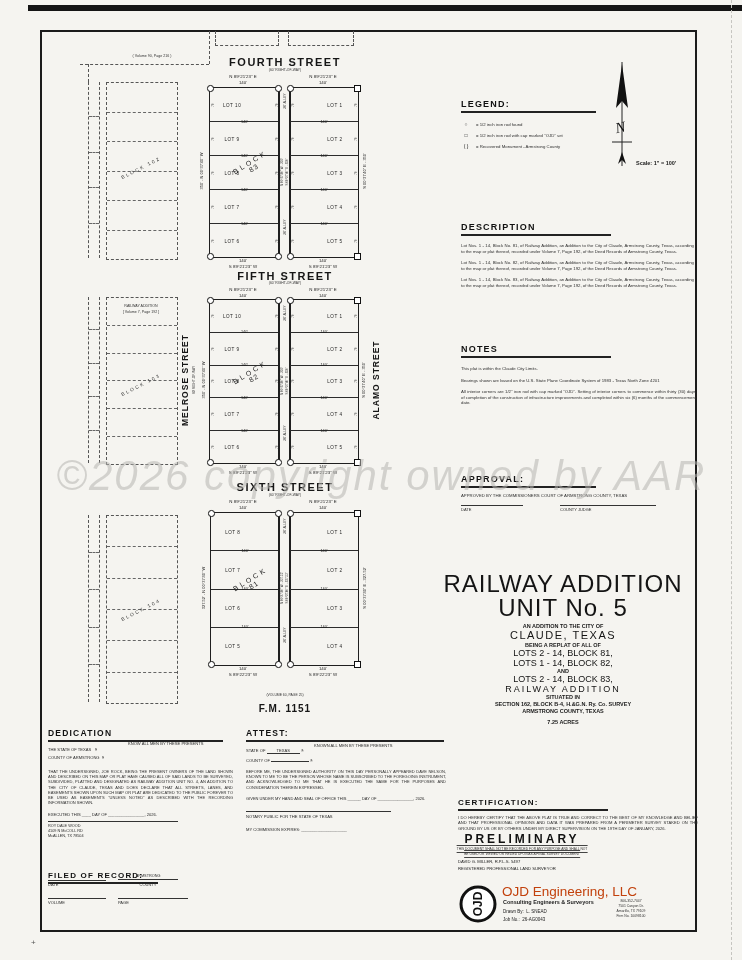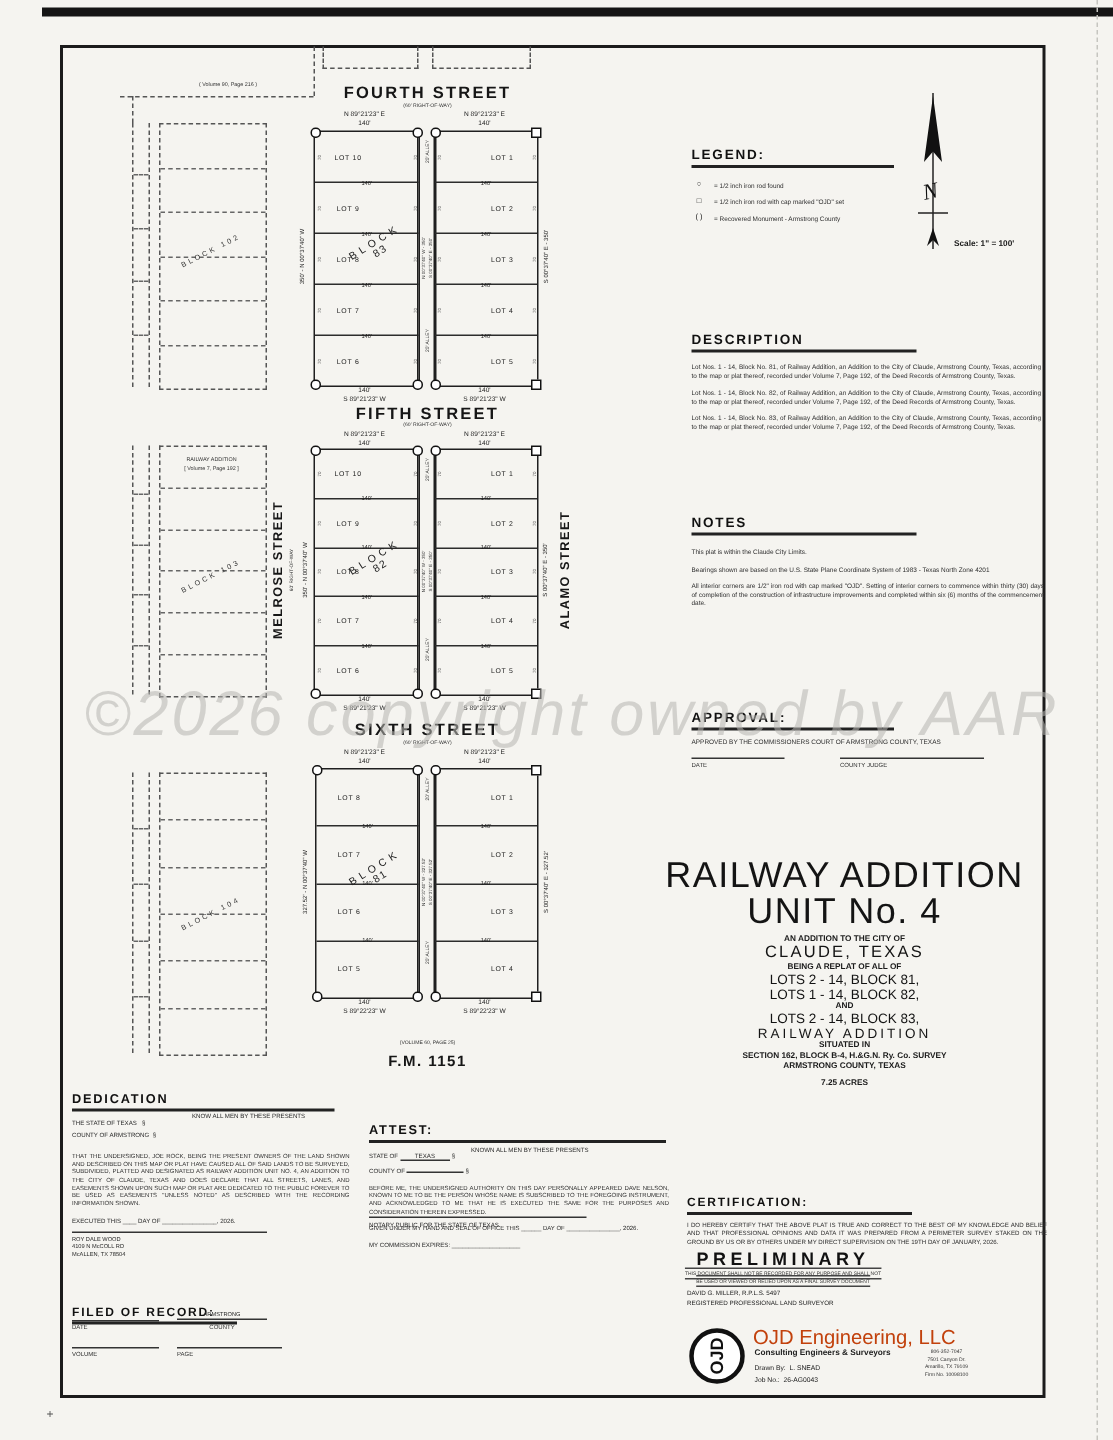--- a/index.html
+++ b/index.html
@@ -520,21 +520,21 @@
 <div class="a" style="left:461px;top:468px;width:240px">
   <div class="sec-title" style="width:135px">APPROVAL:</div>
   <div class="fp" style="margin-top:5px;text-align:left">APPROVED BY THE COMMISSIONERS COURT OF ARMSTRONG COUNTY, TEXAS</div>
 </div>
 <div class="line" style="left:461px;top:505px;width:62px"></div>
 <div class="a linelabel" style="left:461px;top:507px">DATE</div>
 <div class="line" style="left:560px;top:505px;width:96px"></div>
 <div class="a linelabel" style="left:560px;top:507px">COUNTY JUDGE</div>
 
 <div class="c tb1" style="left:563px;top:584px">RAILWAY ADDITION</div>
-<div class="c tb1" style="left:563px;top:608px">UNIT No. 4</div>
+<div class="c tb1" style="left:563px;top:608px">UNIT No. 5</div>
 <div class="c tb-sm" style="left:563px;top:626px">AN ADDITION TO THE CITY OF</div>
 <div class="c tb-city" style="left:563px;top:635px">CLAUDE, TEXAS</div>
 <div class="c tb-sm" style="left:563px;top:645px">BEING A REPLAT OF ALL OF</div>
 <div class="c tb-lots" style="left:563px;top:653px">LOTS 2 - 14, BLOCK 81,</div>
 <div class="c tb-lots" style="left:563px;top:663px">LOTS 1 - 14, BLOCK 82,</div>
 <div class="c tb-sm" style="left:563px;top:671px">AND</div>
 <div class="c tb-lots" style="left:563px;top:679px">LOTS 2 - 14, BLOCK 83,</div>
 <div class="c tb-rail" style="left:563px;top:689px">RAILWAY ADDITION</div>
 <div class="c tb-sm" style="left:563px;top:697px">SITUATED IN</div>
 <div class="c tb-sm" style="left:563px;top:704px">SECTION 162, BLOCK B-4, H.&amp;G.N. Ry. Co. SURVEY</div>
@@ -580,21 +580,21 @@
     <span>COUNTY OF ARMSTRONG</span>&nbsp;&nbsp;<span>§</span>
   </div>
   <div class="fp" style="margin-top:9px;font-size:4px">THAT THE UNDERSIGNED, JOE ROCK, BEING THE PRESENT OWNERS OF THE LAND SHOWN AND DESCRIBED ON THIS MAP OR PLAT HAVE CAUSED ALL OF SAID LANDS TO BE SURVEYED, SUBDIVIDED, PLATTED AND DESIGNATED AS RAILWAY ADDITION UNIT NO. 4, AN ADDITION TO THE CITY OF CLAUDE, TEXAS AND DOES DECLARE THAT ALL STREETS, LANES, AND EASEMENTS SHOWN UPON SUCH MAP OR PLAT ARE DEDICATED TO THE PUBLIC FOREVER TO BE USED AS EASEMENTS "UNLESS NOTED" AS DESCRIBED WITH THE RECORDING INFORMATION SHOWN.</div>
   <div style="margin-top:7px;font-size:4.1px;color:#2a2a2a">EXECUTED THIS ____ DAY OF ________________, 2026.</div>
 </div>
 <div class="sigline" style="left:48px;top:821px;width:130px"></div>
 <div class="a" style="left:48px;top:824px;font-size:3.8px;color:#2a2a2a">ROY DALE WOOD</div>
 <div class="a" style="left:48px;top:829px;font-size:3.8px;color:#2a2a2a">4109 N McCOLL RD</div>
 <div class="a" style="left:48px;top:834px;font-size:3.8px;color:#2a2a2a">McALLEN, TX 78504</div>
 
-<div class="a" style="left:246px;top:743px;width:200px">
+<div class="a" style="left:246px;top:722px;width:200px">
   <div class="sec-title" style="width:198px;font-size:8.5px">ATTEST:</div>
   <div style="margin-top:6px;font-size:4.1px;color:#2a2a2a">
     <span>STATE OF</span>&nbsp;<span class="uv">TEXAS</span>&nbsp;<span>§</span>
   </div>
   <div class="a" style="left:68px;top:21px;font-size:4.1px;color:#2a2a2a">KNOWN ALL MEN BY THESE PRESENTS</div>
   <div style="margin-top:4px;font-size:4.1px;color:#2a2a2a">
     <span>COUNTY OF</span>&nbsp;<span class="ublank"></span>&nbsp;<span>§</span>
   </div>
   <div class="fp" style="margin-top:6px;font-size:4px">BEFORE ME, THE UNDERSIGNED AUTHORITY ON THIS DAY PERSONALLY APPEARED DAVE NELSON, KNOWN TO ME TO BE THE PERSON WHOSE NAME IS SUBSCRIBED TO THE FOREGOING INSTRUMENT, AND ACKNOWLEDGED TO ME THAT HE IS EXECUTED THE SAME FOR THE PURPOSES AND CONSIDERATION THEREIN EXPRESSED.</div>
   <div style="margin-top:6px;font-size:4px;color:#2a2a2a;white-space:normal">GIVEN UNDER MY HAND AND SEAL OF OFFICE THIS ______ DAY OF ________________, 2026.</div>

